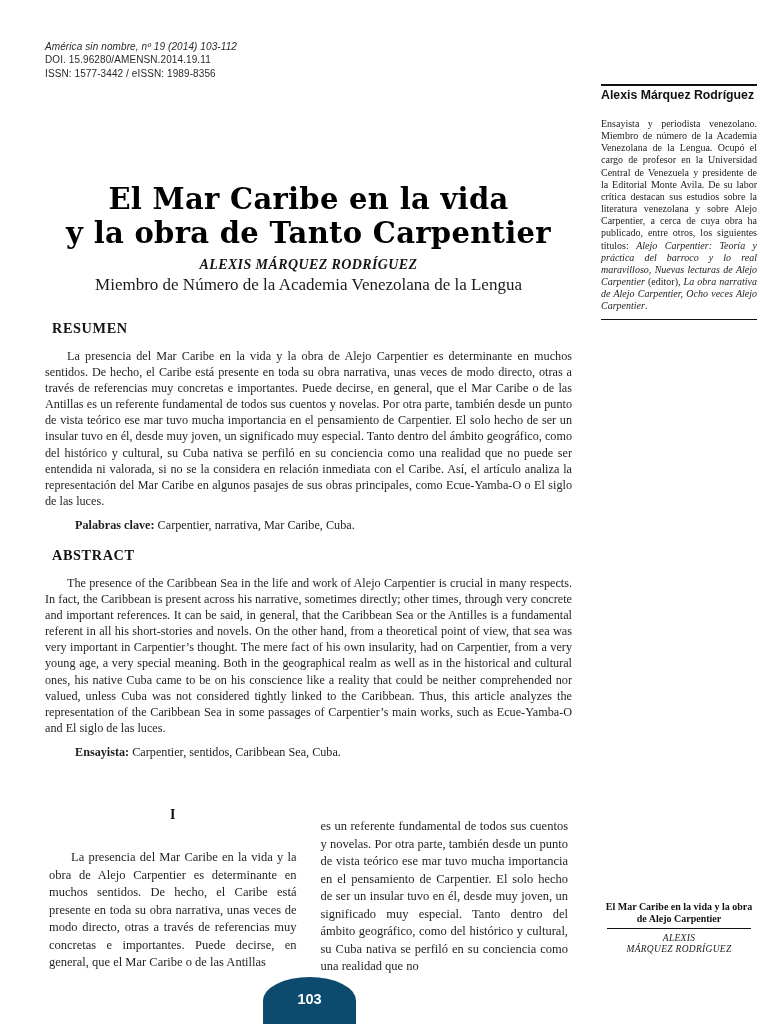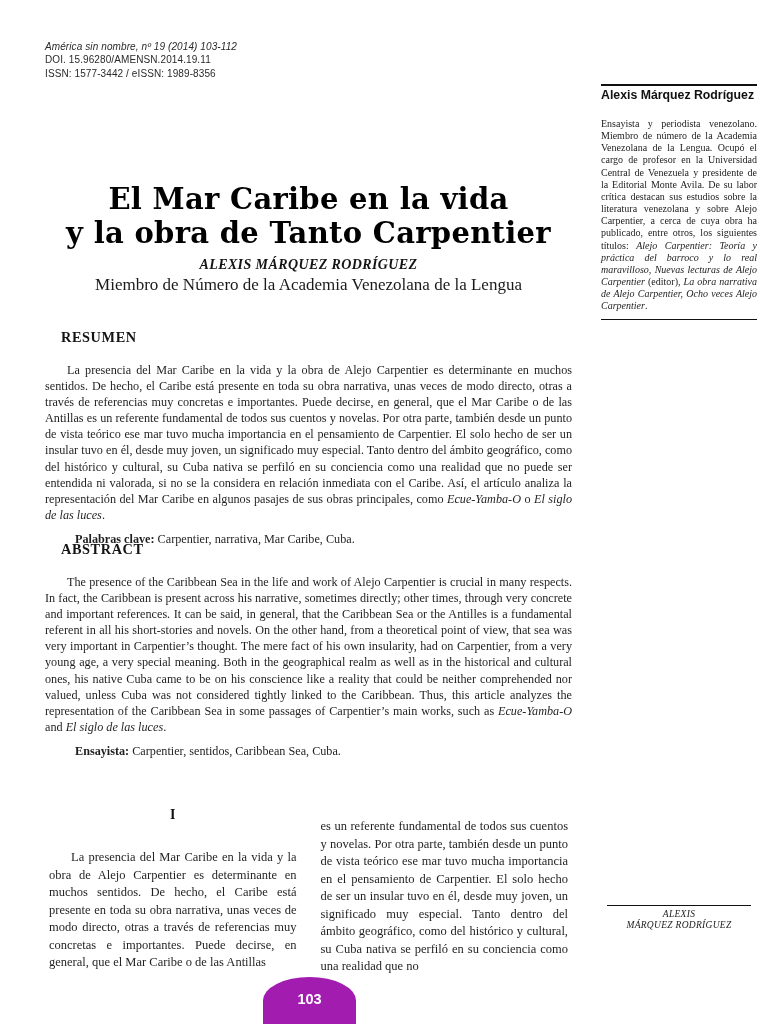--- a/index.html
+++ b/index.html
@@ -39,32 +39,32 @@
   .article-title span { display:block; }
   .article-author {
     margin-top:7px; font-style:italic; font-weight:bold;
     font-size:14px; letter-spacing:0.4px; color:#151515;
   }
   .article-affiliation { margin-top:2px; font-size:17px; color:#1a1a1a; }
 
   
   .abs-block { position:absolute; left:45px; width:527px; }
   .abs-resumen { top:313px; }
-  .abs-english { top:525px; }
+  .abs-english { top:540px; }
   .abs-heading {
     font-size:14.3px; font-weight:bold; letter-spacing:0.6px;
-    margin:16px; color:#141414;
+    margin:7px; color:#141414;
   }
   .abs-body {
     margin:11px 0 0 0; font-size:12.2px; line-height:16.1px;
     text-align:justify; text-indent:22px; color:#1f1f1f;
   }
   .abs-keywords { margin:8px; font-size:12.2px; line-height:16.1px; text-indent:22px; }
   .kw-label { font-weight:bold; }
-  .it { font-style:italic; }
+  .it { }
 
   
   .section-cols { position:absolute; left:45px; top:806px; width:527px; display:flex; gap:16px; }
   .col { width:256px; }
   .section-number {
     text-align:center; font-weight:bold; font-size:14px; line-height:18px;
     margin:0; color:#111;
   }
   .col-par {
     margin:4px; font-size:12.5px; line-height:17.5px; text-align:justify; color:#1f1f1f;
@@ -134,24 +134,28 @@
     <div class="col col-left">
       <h3 class="section-number">I</h3>
       <p class="col-par">La presencia del Mar Caribe en la vida y la obra de Alejo Carpentier es determinante en muchos sentidos. De hecho, el Caribe está presente en toda su obra narrativa, unas veces de modo directo, otras a través de referencias muy concretas e importantes. Puede decirse, en general, que el Mar Caribe o de las Antillas</p>
     </div>
     <div class="col col-right">
       <p class="col-par">es un referente fundamental de todos sus cuentos y novelas. Por otra parte, también desde un punto de vista teórico ese mar tuvo mucha importancia en el pensamiento de Carpentier. El solo hecho de ser un insular tuvo en él, desde muy joven, un significado muy especial. Tanto dentro del ámbito geográfico, como del histórico y cultural, su Cuba nativa se perfiló en su conciencia como una realidad que no</p>
     </div>
   </div>
 
   <div class="margin-note">
+    <div class="mn-title">
+      <span>El Mar Caribe en la vida y la obra</span>
+      <span>de Alejo Carpentier</span>
+    </div>
     <div class="mn-rule"></div>
     <div class="mn-author">
       <span>ALEXIS</span>
       <span>MÁRQUEZ RODRÍGUEZ</span>
     </div>
   </div>
 
-  <div class="page-number-tab" style="background: #a21caf;">
+  <div class="page-number-tab" style="background: #0c4a6e;">
     <div class="page-number">103</div>
   </div>
 
 </div>
 
 </body></html>

